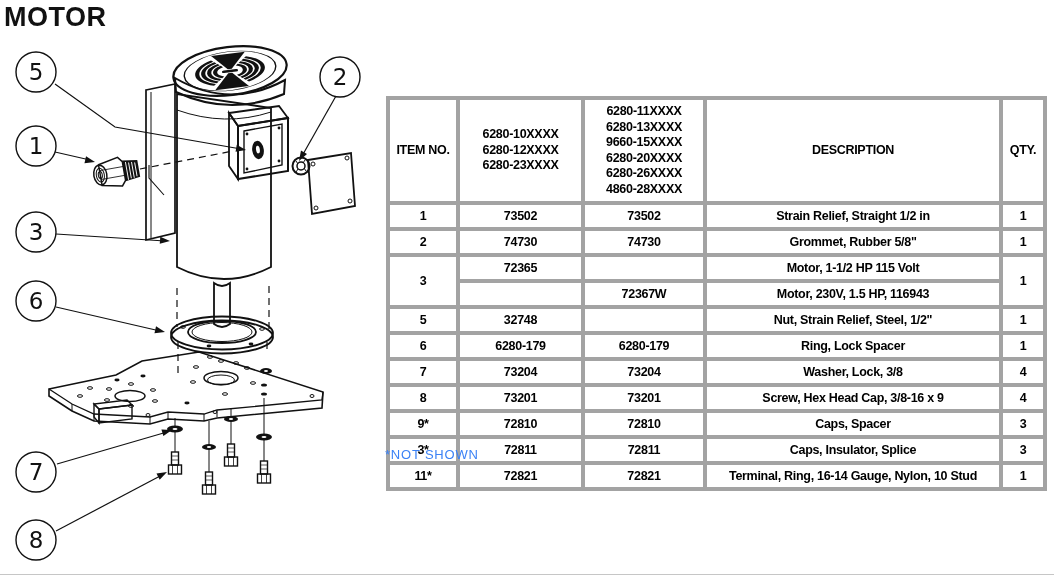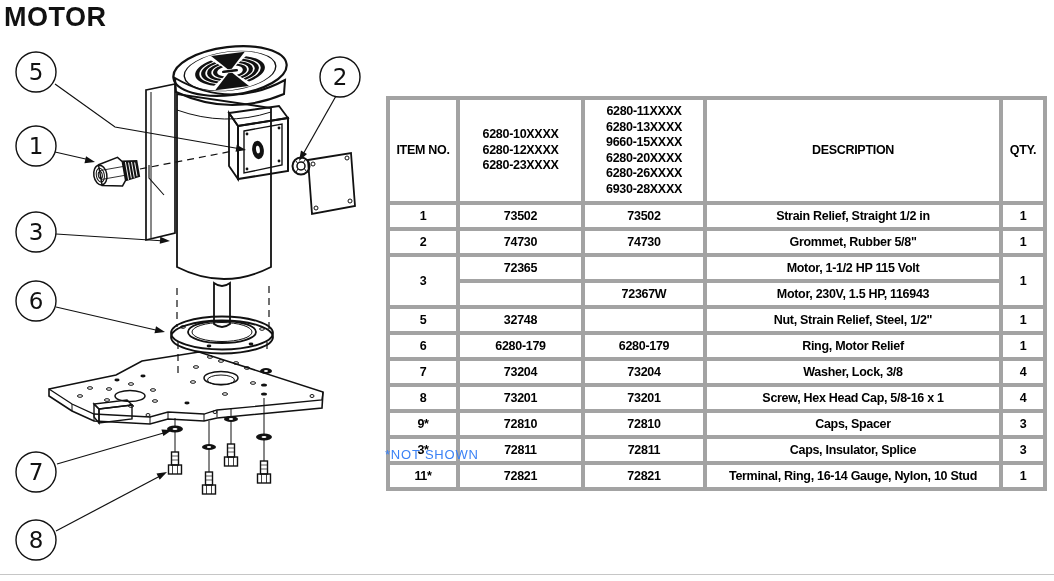--- a/index.html
+++ b/index.html
@@ -288,21 +288,21 @@
             <div>6280-23XXXX</div>
           </div>
         </td>
         <td>
           <div class="hdr-lines">
             <div>6280-11XXXX</div>
             <div>6280-13XXXX</div>
             <div>9660-15XXXX</div>
             <div>6280-20XXXX</div>
             <div>6280-26XXXX</div>
-            <div>6930-28XXXX</div>
+            <div>4860-28XXXX</div>
           </div>
         </td>
         <td class="left">DESCRIPTION</td>
         <td>QTY.</td>
       </tr>
 
       <tr>
         <td>1</td>
         <td>73502</td>
         <td>73502</td>
@@ -332,35 +332,35 @@
         <td>5</td>
         <td>32748</td>
         <td></td>
         <td class="left">Nut, Strain Relief, Steel, 1/2"</td>
         <td>1</td>
       </tr>
       <tr>
         <td>6</td>
         <td>6280-179</td>
         <td>6280-179</td>
-        <td class="left">Ring, Motor Relief</td>
+        <td class="left">Ring, Lock Spacer</td>
         <td>1</td>
       </tr>
       <tr>
         <td>7</td>
         <td>73204</td>
         <td>73204</td>
         <td class="left">Washer, Lock, 3/8</td>
         <td>4</td>
       </tr>
       <tr>
         <td>8</td>
         <td>73201</td>
         <td>73201</td>
-        <td class="left">Screw, Hex Head Cap, 5/8-16 x 1</td>
+        <td class="left">Screw, Hex Head Cap, 3/8-16 x 9</td>
         <td>4</td>
       </tr>
       <tr>
         <td>9*</td>
         <td>72810</td>
         <td>72810</td>
         <td class="left">Caps, Spacer</td>
         <td>3</td>
       </tr>
       <tr>

